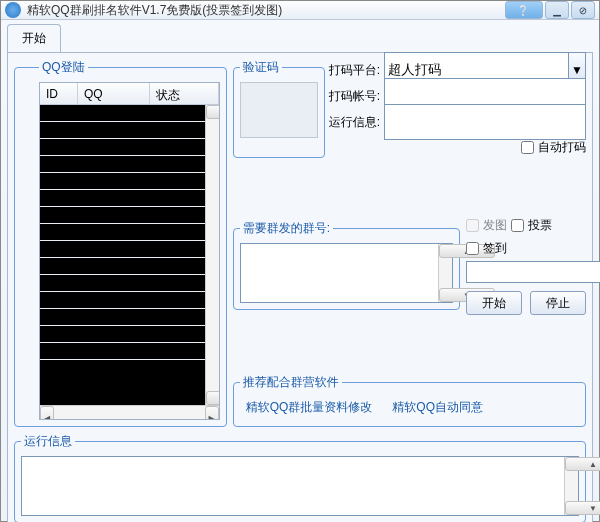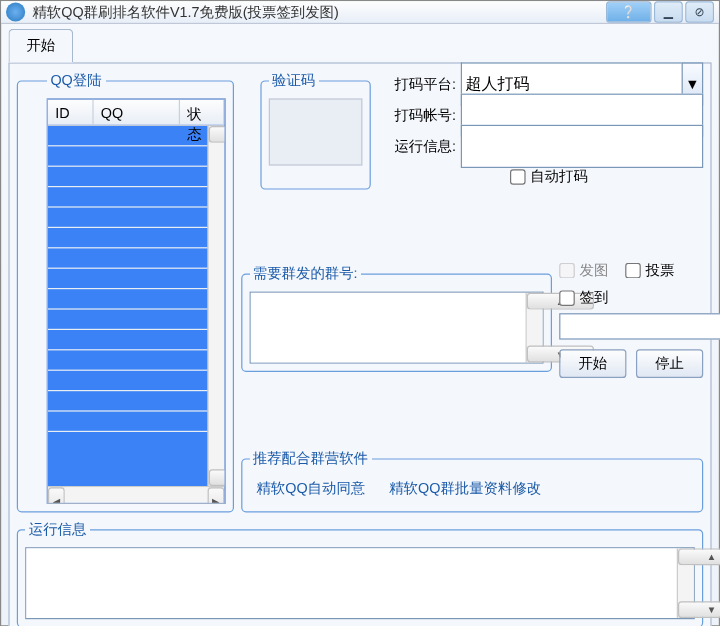--- a/index.html
+++ b/index.html
@@ -13,60 +13,60 @@
 .win-btn.help { width: 38px; background: linear-gradient(to bottom, #a0d0f8, #70b0e8); }
 .tabs-row { display: flex; padding: 4px 6px 0 6px; gap: 0; }
 .tab { padding: 5px 14px; border: 1px solid #a8b8d0; border-bottom: none; background: linear-gradient(to bottom, #f8faff, #e8eef8); border-radius: 4px 4px 0 0; cursor: pointer; margin-right: -1px; }
 .tab.active { background: #f4f7fc; position: relative; z-index: 2; }
 .content { flex: 1; margin: 0 6px 4px 6px; border: 1px solid #a8b8d0; background: #f4f7fc; padding: 6px; display: flex; flex-direction: column; }
 .top-row { display: flex; gap: 6px; flex: 1; min-height: 0; }
 .left-col { width: 305px; display: flex; flex-direction: column; }
 .right-col { flex: 1; display: flex; flex-direction: column; gap: 4px; }
 fieldset { border: 1px solid #6a9edc; border-radius: 4px; padding: 6px; background: #f4f7fc; }
 legend { color: #1a5aa8; padding: 0 3px; font-size: 12px; }
-.table-wrap { border: 1px solid #a0b0c8; background: #3b82f6; height: 338px; overflow: hidden; position: relative; }
+.table-wrap { border: 1px solid #a0b0c8; background: #000000; height: 338px; overflow: hidden; position: relative; }
 .thead { display: flex; background: linear-gradient(to bottom, #fdfdfd, #e8eef6); border-bottom: 1px solid #c0c8d8; height: 22px; }
 .thead .th { border-right: 1px solid #c8d0e0; padding: 4px 6px; font-size: 12px; }
 .th.c1 { width: 38px; } .th.c2 { width: 72px; } .th.c3 { width: 66px; } .th.c4 { flex: 1; }
 .tbody { height: calc(100% - 22px - 14px); overflow-y: hidden; position: relative; }
 .tbody .row { height: 17px; border-bottom: 1px solid #e8eef4; }
 .hscroll-fake { height: 14px; background: #f0f0f0; border-top: 1px solid #ccc; display: flex; }
 .hscroll-fake .track { flex: 1; background: #f4f4f4; }
 .hscroll-fake .btn { width: 14px; background: linear-gradient(to bottom,#fafafa,#e0e0e0); border: 1px solid #c0c0c0; font-size: 8px; display:flex;align-items:center;justify-content:center;color:#555;}
 .vscroll-fake { width:14px; background:#f0f0f0; border-left:1px solid #ccc; display:flex; flex-direction:column;}
 .vscroll-fake .btn { height:14px; background: linear-gradient(to bottom,#fafafa,#e0e0e0); border:1px solid #c0c0c0; font-size:8px; display:flex;align-items:center;justify-content:center;color:#555;}
 .vscroll-fake .track{flex:1;background:#f4f4f4;}
-.captcha-row { display: flex; gap: 20px; margin-left: 16px; }
+.captcha-row { display: flex; gap: 4px; }
 .captcha-box { width: 90px; }
 .captcha-img { width: 78px; height: 56px; background: #e8eef4; border: 1px solid #c0c8d8; }
 .platform-col { flex: 1; }
 .field-row { display: flex; align-items: center; margin-bottom: 4px; gap: 4px; height: 22px; }
 .field-row label { white-space: nowrap; }
 .text-input { flex: 1; border: 1px solid #7a97b8; height: 36px; padding: 0 3px; background: #fff; }
 .combo { display: flex; }
 .combo .text-input { border-right: none; }
 .combo .drop { width: 18px; border: 1px solid #7a97b8; background: linear-gradient(to bottom,#f8faff,#d8e4f4); display:flex;align-items:center;justify-content:center; }
 .check-row { display: flex; align-items: center; gap: 4px; margin: 2px 0; }
 .check-row input[type=checkbox]{ width:13px;height:13px;}
 .group-box { flex: 1; display: flex; flex-direction: column; min-height: 0; }
 .textarea-wrap { flex:1; display:flex; border:1px solid #7a97b8; background:#fff; min-height: 60px;}
 .textarea-wrap textarea { flex:1; border:none; resize:none; font-family:inherit; font-size:12px; padding:2px; background:#fff; outline:none;}
 .mid-right { display: flex; gap: 6px; align-items: center; }
 .checks-col { width: 120px; }
-.checks-row2 { display:flex; gap:14px; margin-bottom:4px;}
+.checks-row2 { display:flex; gap:4px; margin-bottom:4px;}
 .path-row { display:flex; gap:4px; align-items:center; margin-top:4px;}
 .path-input { flex:1; border:1px solid #7a97b8; height:22px; background:#fff;}
 .action-btns { display:flex; gap:8px; justify-content:flex-end; margin-top:8px;}
 .btn { width:56px; height:24px; background:linear-gradient(to bottom,#fdfdfd,#e0e8f4); border:1px solid #8aa0c0; border-radius:3px; cursor:pointer; font-family:inherit; font-size:12px;}
 .recommend { margin-top: 2px; }
 .recommend .links { display:flex; gap:20px; padding:2px 6px 4px 6px;}
 .link { color:#1a5aa8; cursor:pointer;}
 .run-info { margin-top: 6px; }
 .run-info .textarea-wrap { height: 56px; }
-.auto-check{ display:flex; justify-content:center; margin-top:2px;}
+.auto-check{ display:flex; justify-content:flex-end; margin-top:2px;}
 .gray-text{color:#888;}
 </style>
 </head>
 <body>
 
 <div class="window">
   <div class="titlebar">
     <div class="logo"></div>
     <div class="title">精软QQ群刷排名软件V1.7免费版(投票签到发图)</div>
     <div class="win-btns">
@@ -191,22 +191,22 @@
             <div class="action-btns">
               <button class="btn">开始</button>
               <button class="btn">停止</button>
             </div>
           </div>
         </div>
 
         <fieldset class="recommend">
           <legend>推荐配合群营软件</legend>
           <div class="links">
+            <span class="link">精软QQ群批量资料修改</span>
             <span class="link">精软QQ自动同意</span>
-            <span class="link">精软QQ群批量资料修改</span>
           </div>
         </fieldset>
       </div>
     </div>
 
     <fieldset class="run-info">
       <legend>运行信息</legend>
       <div class="textarea-wrap">
         <textarea style=""></textarea>
         <div class="vscroll-fake">

